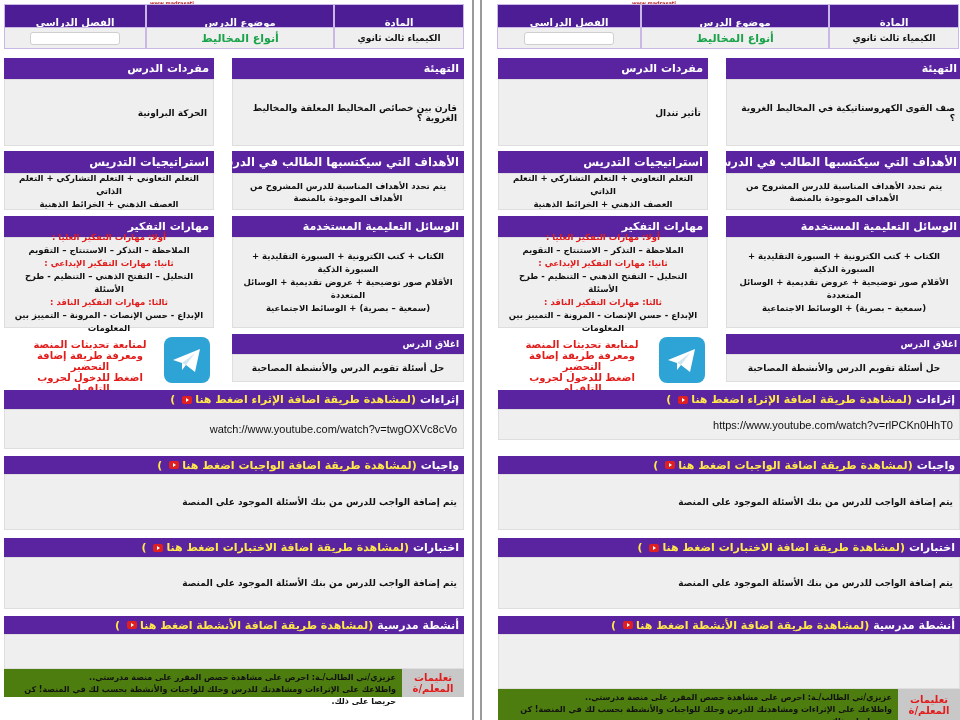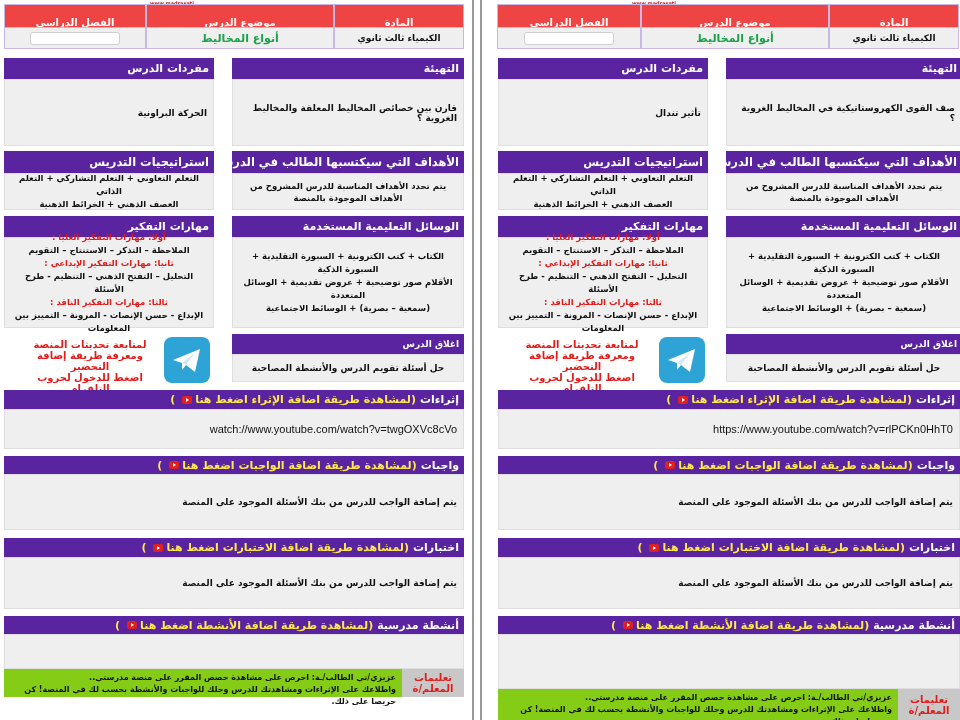--- a/index.html
+++ b/index.html
@@ -8,34 +8,34 @@
   .page { position: absolute; top: 0; height: 720px; background: #ffffff; overflow: hidden; }
   .page.left { left: 0; width: 474px; border-right: 2px solid #9a9a9a; }
   .page.right { left: 480px; width: 480px; border-left: 2px solid #9a9a9a; }
   .topstrip { position: absolute; top: 0; left: 150px; height: 4px; width: 170px; color: #b22; font-size: 5px; overflow: hidden; }
   .hdr { position: absolute; background: #5a23a0; color: #ffffff; font-size: 11px; direction: rtl; display: flex; align-items: center; padding: 0 5px; white-space: nowrap; overflow: hidden; }
   .hdr .y { color: #ffe94a; margin-right: 4px; }
   .body { position: absolute; background: #efefef; border: 1px solid #dedede; direction: rtl; font-size: 9px; color: #111; display: flex; align-items: center; padding: 0 6px; }
   .body.center { justify-content: center; text-align: center; }
   .topt { position: absolute; display: flex; direction: rtl; }
   .topt .c { border: 1px solid #c9b8e6; display: flex; align-items: center; justify-content: center; font-size: 10px; }
-  .topt.head .c { background: #ef4444; color: #ffffff; height: 37px; }
+  .topt.head .c { background: #4c1d95; color: #ffffff; height: 37px; }
   .topt.row .c { background: #efefef; height: 22px; font-size: 9px; }
   .green { color: #1aa34a; font-size: 11px !important; }
   .emptybox { width: 90px; height: 13px; background: #ffffff; border: 1px solid #cfcfcf; border-radius: 3px; }
   .yt { display: inline-block; width: 10px; height: 8px; background: #e02020; border-radius: 2px; position: relative; margin: 0 3px; vertical-align: middle; }
   .yt::after { content: ""; position: absolute; left: 4px; top: 2px; border-left: 3px solid #fff; border-top: 2px solid transparent; border-bottom: 2px solid transparent; }
   .skills { flex-direction: column; align-items: center; justify-content: center; line-height: 13px; font-size: 8.5px; }
   .red { color: #e21b1b; }
   .tg-wrap { position: absolute; width: 46px; height: 46px; background: #2ea3d6; border-radius: 8px; }
   .tg-promo { position: absolute; color: #e21b1b; font-size: 10px; text-align: center; line-height: 11px; direction: rtl; }
   .url { direction: ltr; font-family: "Liberation Sans", sans-serif; font-weight: normal; font-size: 11px; color: #111; }
   .instr { position: absolute; background: #c8c8c8; display: flex; direction: rtl; }
   .instr .lbl { color: #e21b1b; font-size: 10px; width: 62px; display: flex; align-items: center; justify-content: center; text-align: center; }
-  .instr .txt { background: #84cc16; font-size: 8px; line-height: 12px; padding: 3px 6px; flex: 1; direction: rtl; }
+  .instr .txt { background: #4d7c0f; font-size: 8px; line-height: 12px; padding: 3px 6px; flex: 1; direction: rtl; }
 </style>
 </head>
 <body>
 
 <div class="page left">
   <div class="topstrip">www.madrasati</div>
 
   <div class="topt head" style="left:4px; top:4px; width:460px;">
     <div class="c" style="width:130px;">المادة</div>
     <div class="c" style="width:188px;">موضوع الدرس</div>
@@ -198,21 +198,21 @@
     <div>ومعرفة طريقة إضافة التحضير</div>
     <div>اضغط للدخول لجروب التلقرام</div>
   </div>
 
   <div class="hdr" style="left:16px; top:390px; width:462px; height:19px;">
     <span>إثراءات</span>
     <span class="y">(لمشاهدة طريقة اضافة الإثراء اضغط هنا</span>
     <span class="yt"></span>
     <span class="y">)</span>
   </div>
-  <div class="body" style="left:16px; top:409px; width:462px; height:40px;">
+  <div class="body" style="left:16px; top:409px; width:462px; height:31px;">
     <span class="url">https://www.youtube.com/watch?v=rlPCKn0HhT0</span>
   </div>
 
   <div class="hdr" style="left:16px; top:456px; width:462px; height:18px;">
     <span>واجبات</span>
     <span class="y">(لمشاهدة طريقة اضافة الواجبات اضغط هنا</span>
     <span class="yt"></span>
     <span class="y">)</span>
   </div>
   <div class="body" style="left:16px; top:474px; width:462px; height:56px;">يتم إضافة الواجب للدرس من بنك الأسئلة الموجود على المنصة</div>

